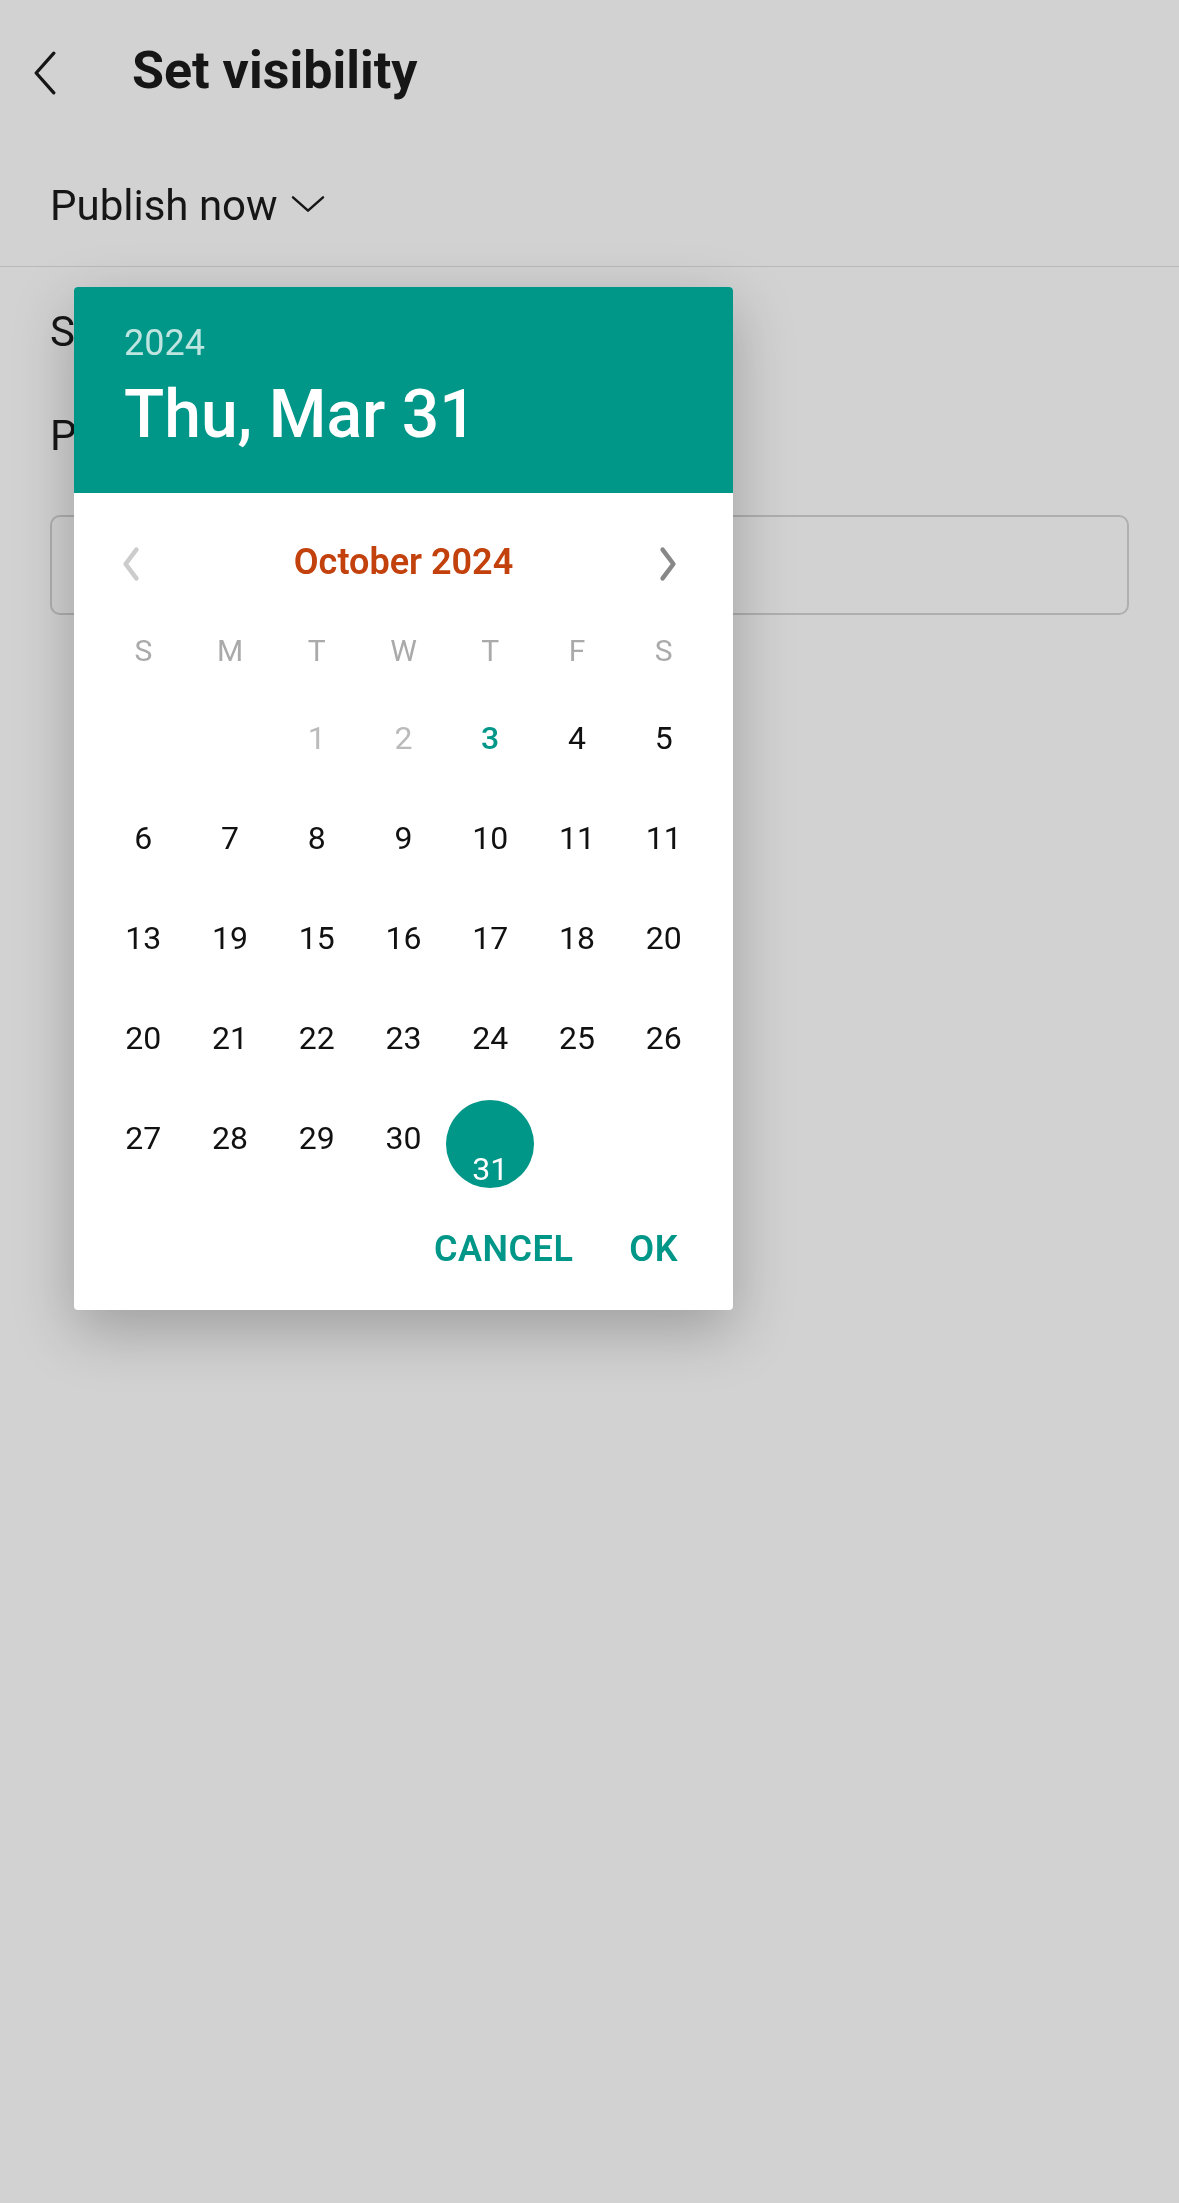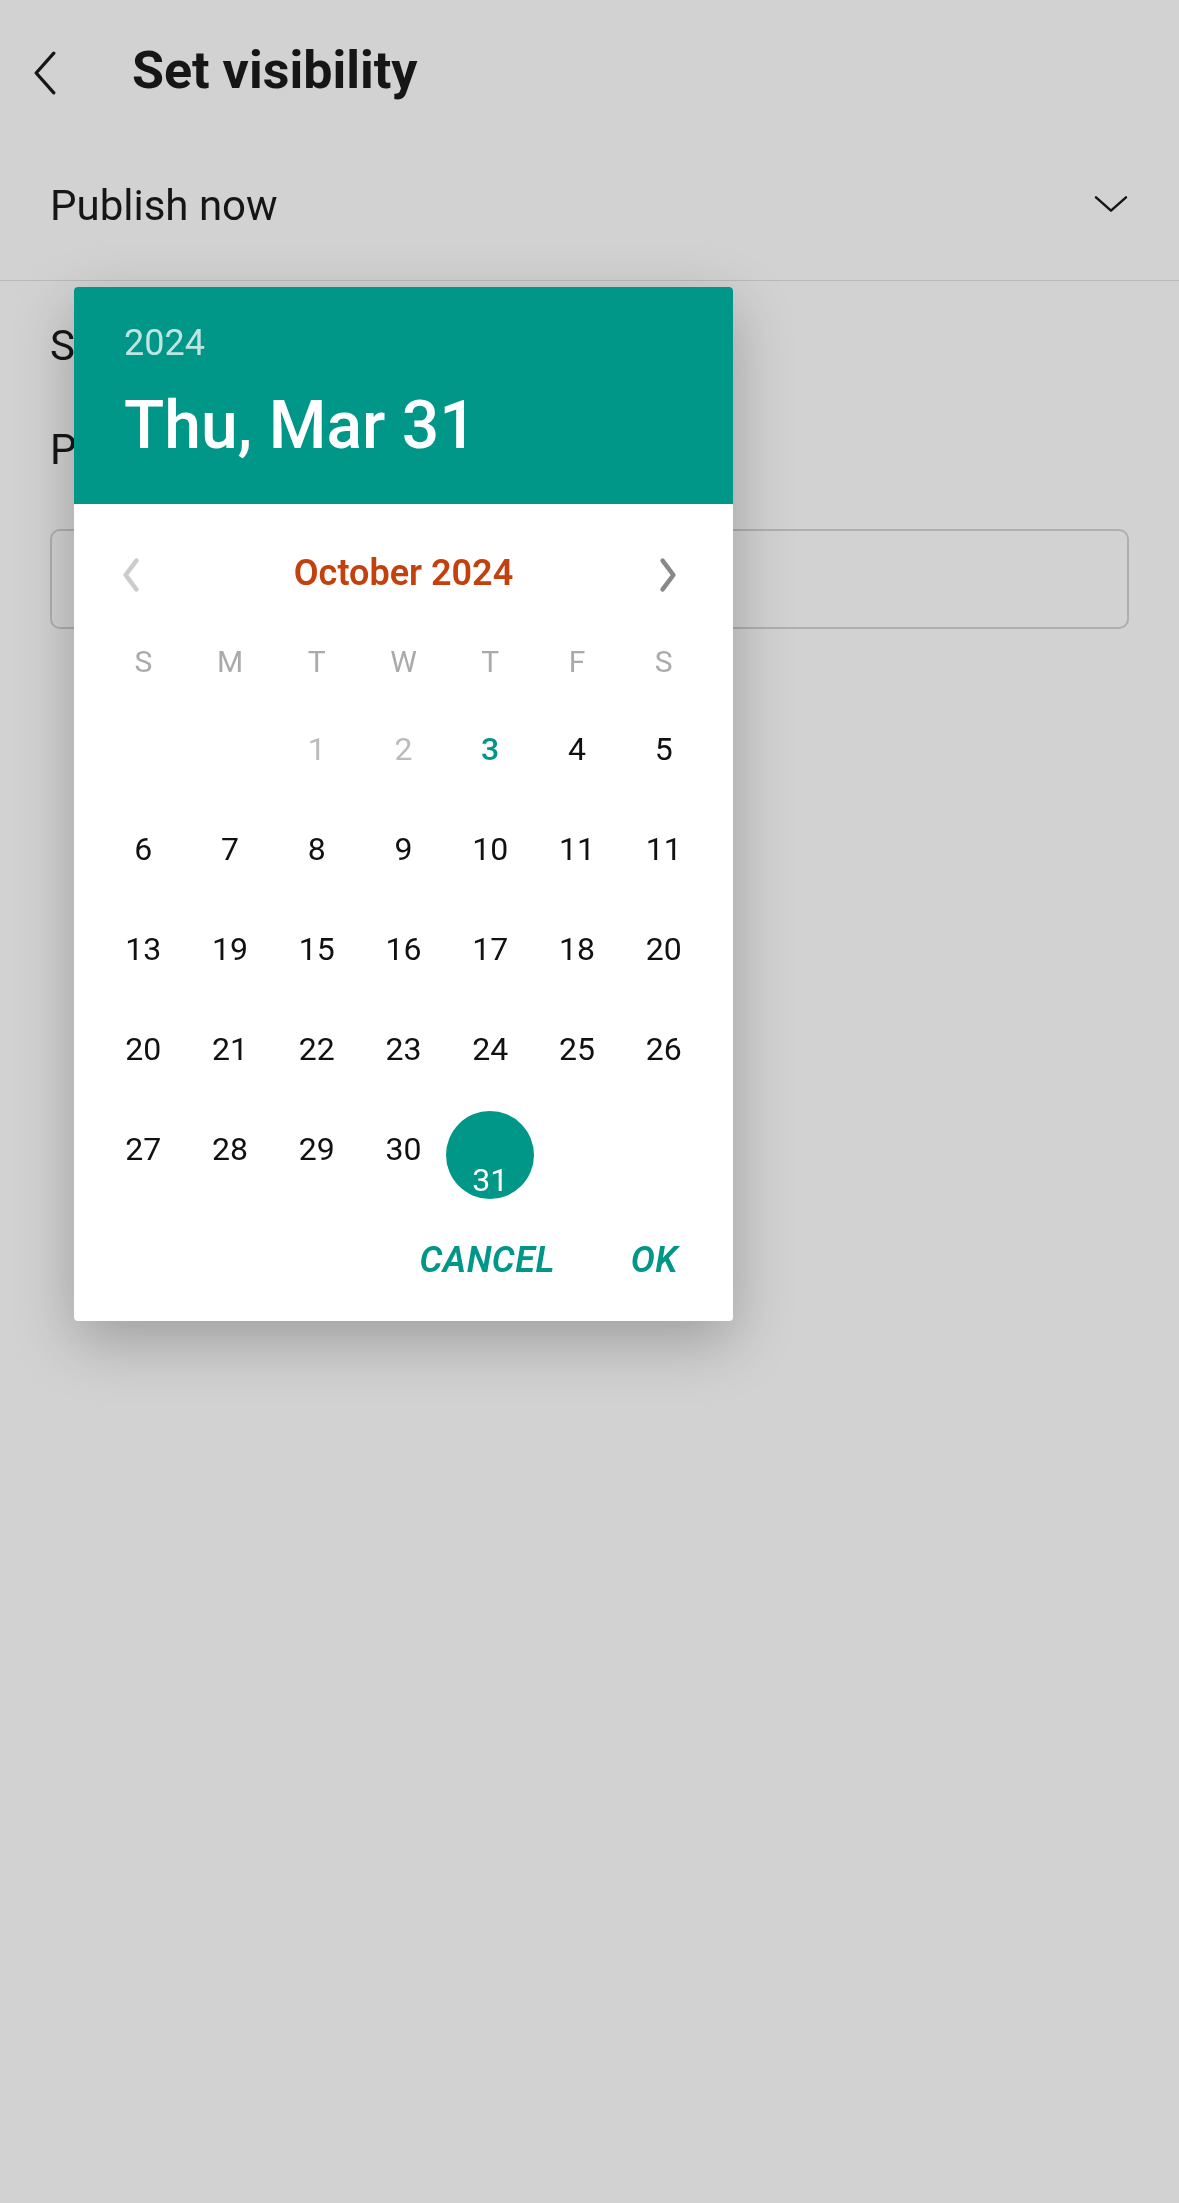--- a/index.html
+++ b/index.html
@@ -31,22 +31,21 @@
       height: 44px;
     }
     .page-title {
       font-size: 52px;
       font-weight: 700;
       color: #1a1a1a;
     }
     .publish-row {
       display: flex;
       align-items: center;
-      justify-content: space-between;
-      padding: 30px 50px 50px 50px;
+      padding: 30px 50px 36px 50px;
       border-bottom: 1px solid #d8d8d8;
       gap: 12px;
     }
     .publish-label {
       font-size: 42px;
       color: #1a1a1a;
     }
     .chev-down svg {
       width: 36px;
       height: 20px;
@@ -84,21 +83,21 @@
       box-shadow: 0 20px 60px rgba(0,0,0,0.25);
       overflow: hidden;
     }
     .dialog-header {
       background: #009688;
       padding: 35px 50px 40px 50px;
     }
     .year-label {
       font-size: 36px;
       color: rgba(255,255,255,0.75);
-      margin-bottom: 23px;
+      margin-bottom: 12px;
     }
     .date-label {
       font-size: 66px;
       font-weight: 500;
       color: #fff;
     }
     .month-nav {
       display: flex;
       align-items: center;
       justify-content: space-between;
@@ -168,23 +167,22 @@
       background: #009688;
       z-index: 0;
     }
     .day-cell span {
       position: relative;
       z-index: 1;
     }
     .dialog-actions {
       display: flex;
       justify-content: flex-end;
-      gap: 76px;
+      gap: 56px;
       padding: 20px 55px 40px 55px;
-      font-style: italic;
     }
     .dlg-btn {
       font-size: 36px;
       font-weight: 600;
       color: #009688;
       letter-spacing: 0.5px;
       cursor: pointer;
     }
   </style>
 </head>

